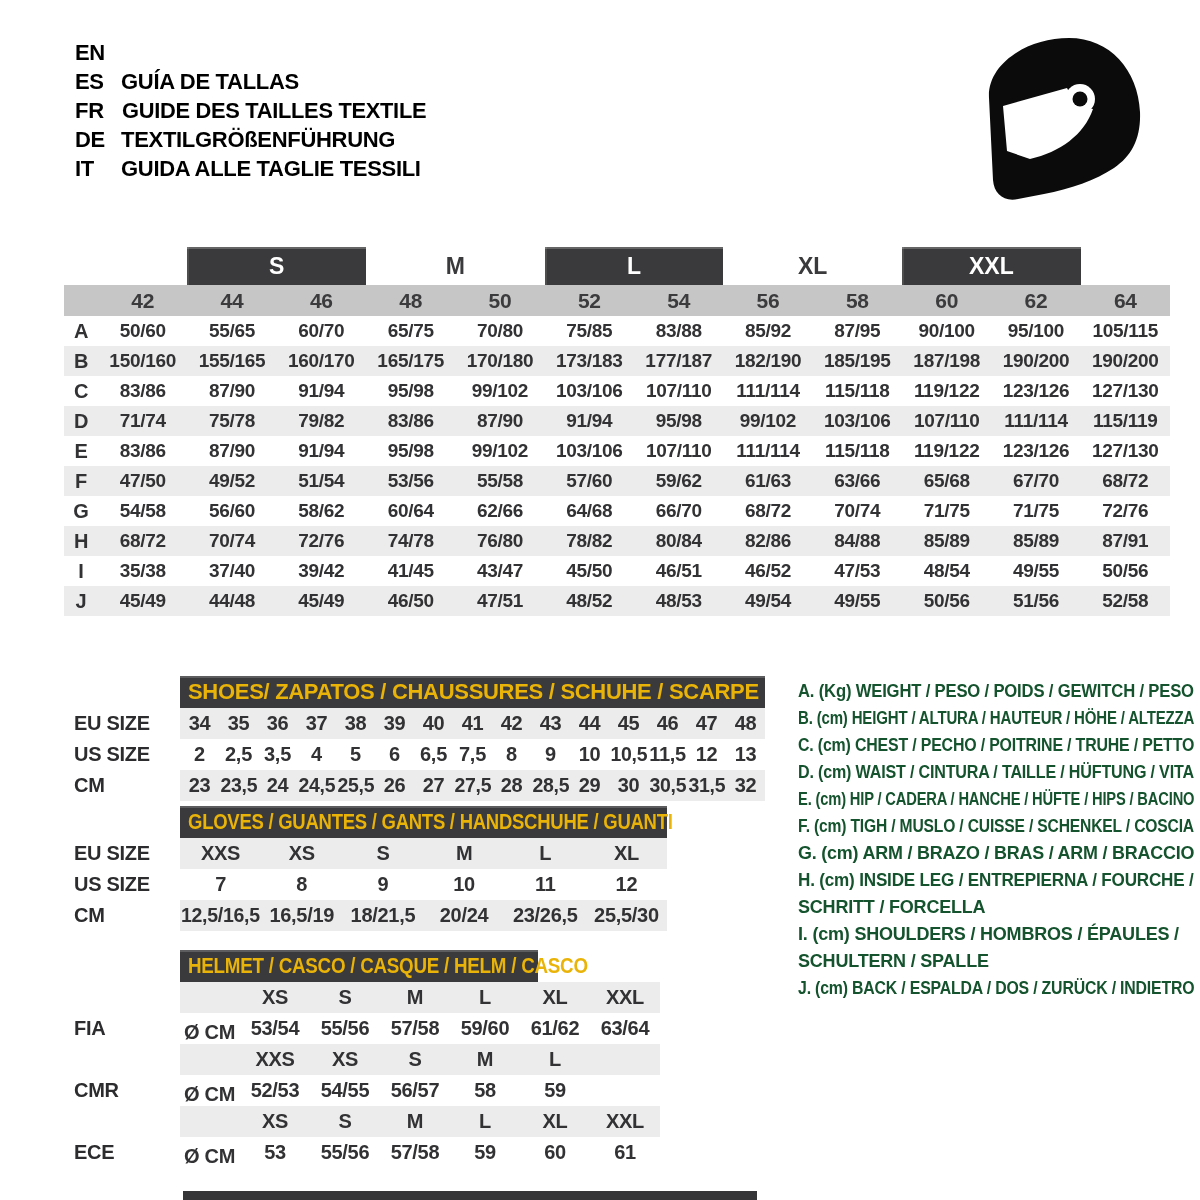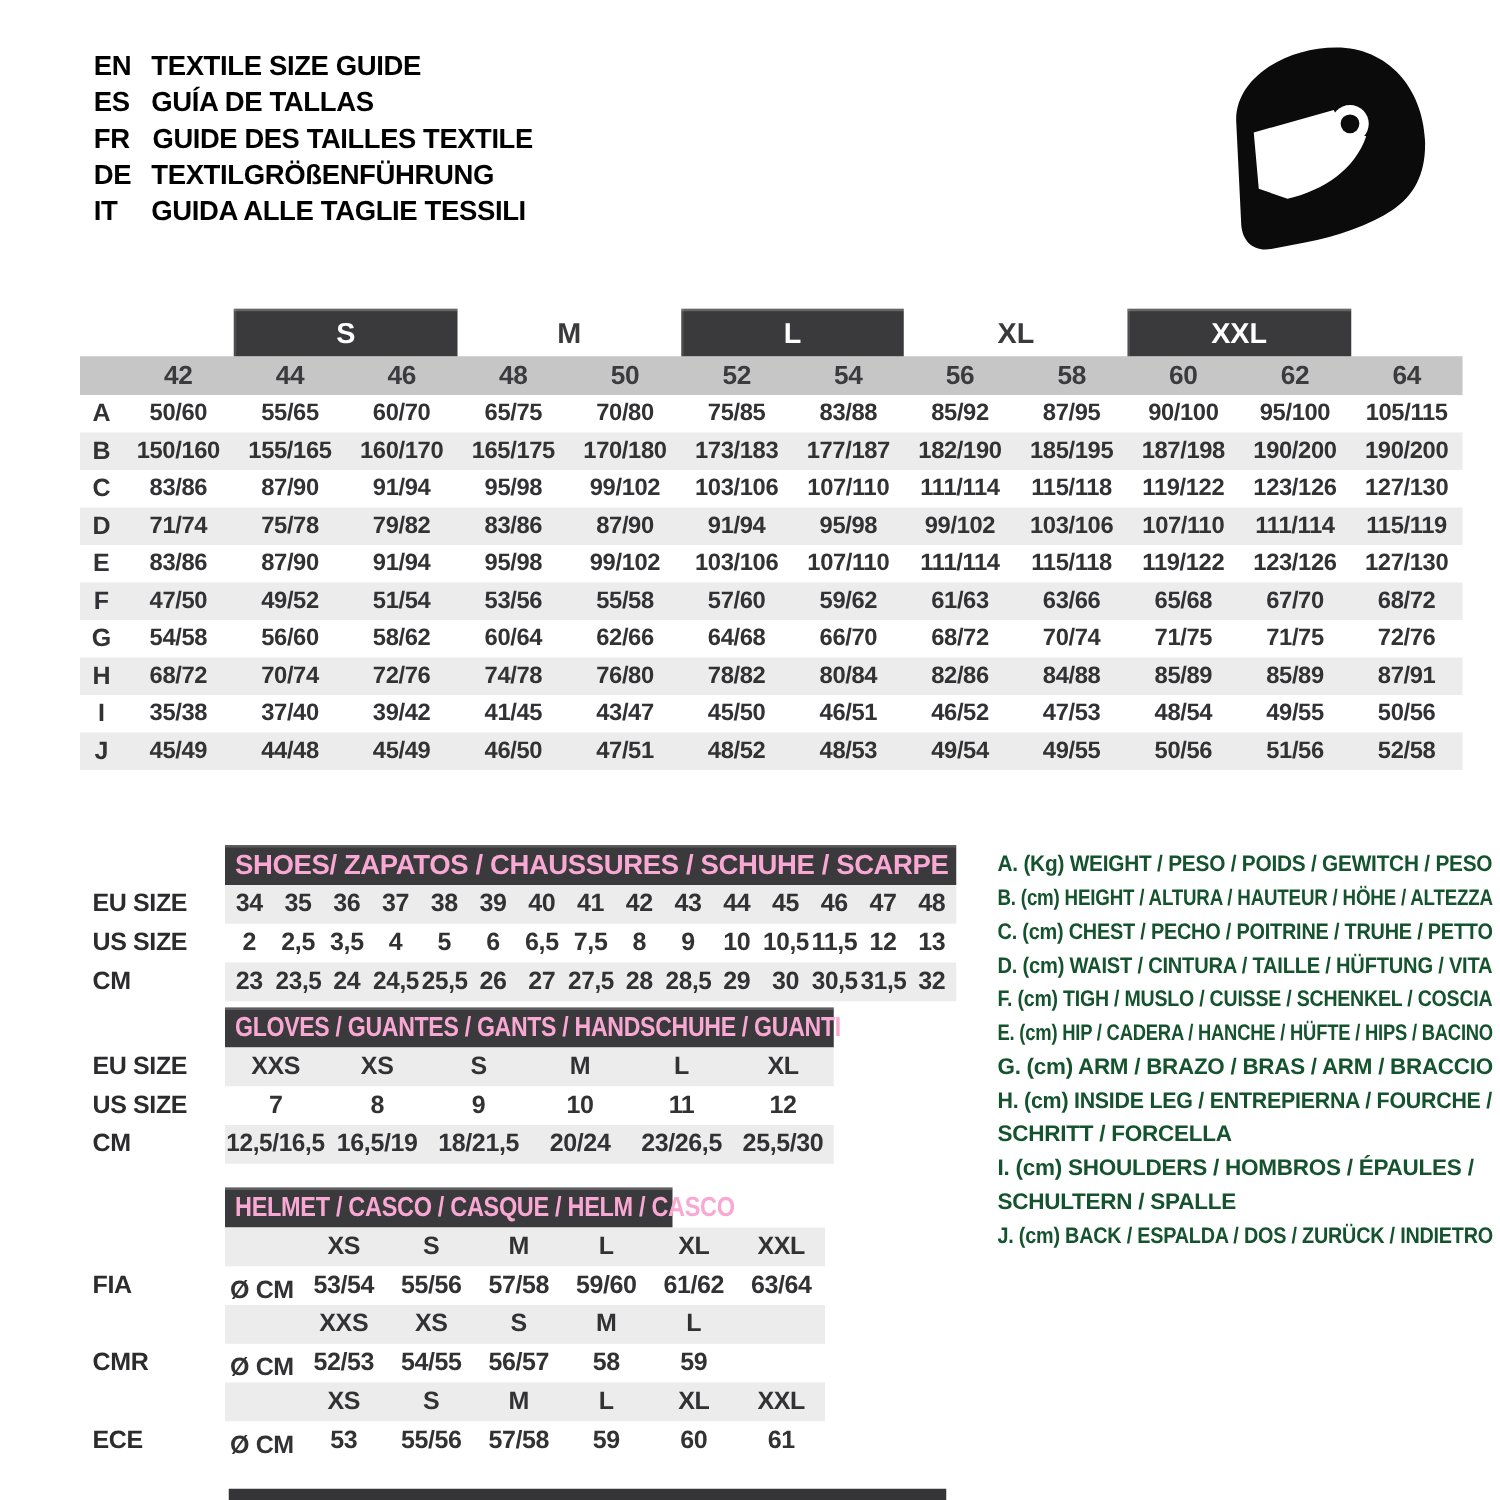--- a/index.html
+++ b/index.html
@@ -26,21 +26,21 @@
   #main-table{left:64px;top:247px;width:1106px;}
   #group-row{height:38px;}
   .gbox{background:#3a3a3c;color:#fff;display:flex;align-items:center;justify-content:center;font-size:23px;
         box-shadow:inset 0 2px 0 rgba(255,255,255,.22), inset 2px 0 0 rgba(255,255,255,.10);}
   .gplain{color:#3a3a3c;display:flex;align-items:center;justify-content:center;font-size:23px;}
   #size-band{height:31px;background:#c6c6c6;}
   #size-band .cell{font-size:21px;color:#3b3b3d;}
   .mrow{height:30px;}
   .rowlab{justify-content:center;font-size:20px;}
   
-  .bar{background:#3a3a3c;color:#f9a8d4;height:32px;display:flex;align-items:center;
+  .bar{background:#3a3a3c;color:#eab308;height:32px;display:flex;align-items:center;
        padding-left:8px;box-sizing:border-box;font-size:22px;letter-spacing:-0.3px;
        box-shadow:inset 0 2px 0 rgba(255,255,255,.18);}
   .trow{height:31px;position:relative;}
   .outlabel{position:absolute;left:-106px;top:0;width:100px;height:100%;display:flex;align-items:center;
             font-size:20px;letter-spacing:-0.3px;color:#2c2c2e;}
   #shoes{left:180px;top:676px;width:585px;}
   #gloves{left:180px;top:806px;width:487px;}
   #helmet-table{left:180px;top:950px;width:480px;}
   #helmet-table .bar{width:358px;}
   .unit{justify-content:flex-start;padding-left:4px;align-items:flex-end;}
@@ -51,21 +51,20 @@
   #bottom-bar{left:183px;top:1191px;width:574px;height:9px;background:#353537;}
 </style>
 </head>
 <body>
 
 <div>
 
   <div id="langs" class="abs">
       <div class="lrow">
         <div><span class="ct shrink">EN</span></div>
-        <div><span class="ct shrink">TEXTILE SIZE GUIDE</span></div>
       </div>
       <div class="lrow">
         <div><span class="ct shrink">ES</span></div>
         <div><span class="ct shrink">GUÍA DE TALLAS</span></div>
       </div>
       <div class="lrow">
         <div><span class="ct shrink">FR</span></div>
         <div><span class="ct shrink" style="transform-origin: center center; transform: scaleX(0.993464);">GUIDE DES TAILLES TEXTILE</span></div>
       </div>
       <div class="lrow">
@@ -942,24 +941,24 @@
       <div class="litem">
         <div class="lline"><span class="ct shrink" style="transform-origin: left center; transform: scaleX(0.833684);">B. (cm) HEIGHT / ALTURA / HAUTEUR / HÖHE / ALTEZZA</span></div>
       </div>
       <div class="litem">
         <div class="lline"><span class="ct shrink" style="transform-origin: left center; transform: scaleX(0.883929);">C. (cm) CHEST / PECHO / POITRINE / TRUHE / PETTO</span></div>
       </div>
       <div class="litem">
         <div class="lline"><span class="ct shrink" style="transform-origin: left center; transform: scaleX(0.893905);">D. (cm) WAIST / CINTURA / TAILLE / HÜFTUNG / VITA</span></div>
       </div>
       <div class="litem">
+        <div class="lline"><span class="ct shrink" style="transform-origin: left center; transform: scaleX(0.816495);">E. (cm) HIP / CADERA / HANCHE / HÜFTE / HIPS /  BACINO</span></div>
+      </div>
+      <div class="litem">
         <div class="lline"><span class="ct shrink" style="transform-origin: left center; transform: scaleX(0.868421);">F. (cm) TIGH / MUSLO / CUISSE / SCHENKEL / COSCIA</span></div>
-      </div>
-      <div class="litem">
-        <div class="lline"><span class="ct shrink" style="transform-origin: left center; transform: scaleX(0.816495);">E. (cm) HIP / CADERA / HANCHE / HÜFTE / HIPS /  BACINO</span></div>
       </div>
       <div class="litem">
         <div class="lline"><span class="ct shrink" style="transform-origin: left center; transform: scaleX(0.994975);">G. (cm) ARM  / BRAZO / BRAS / ARM / BRACCIO</span></div>
       </div>
       <div class="litem">
         <div class="lline"><span class="ct shrink" style="transform-origin: left center; transform: scaleX(0.94964);">H. (cm) INSIDE LEG / ENTREPIERNA / FOURCHE /</span></div>
         <div class="lline"><span class="ct shrink">SCHRITT / FORCELLA</span></div>
       </div>
       <div class="litem">
         <div class="lline"><span class="ct shrink">I.  (cm) SHOULDERS / HOMBROS / ÉPAULES /</span></div>

